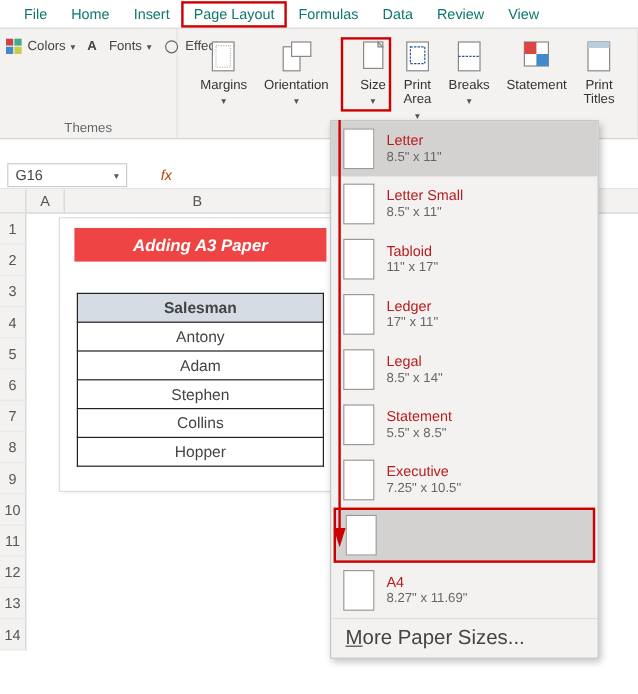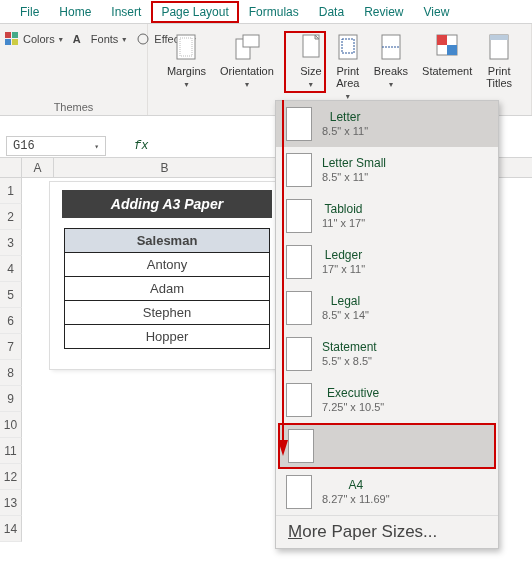--- a/index.html
+++ b/index.html
@@ -93,36 +93,35 @@
     border: 2px solid #c00;
     padding: 0 2px 2px 14px;
   }
   
   .formula-row {
     display: flex;
     align-items: center;
     height: 24px;
     border-bottom: 1px solid #d4d4d4;
     margin-top: 18px;
-    font-family: Liberation Mono, monospace;
   }
   .name-box {
     width: 100px;
     height: 20px;
     border: 1px solid #ccc;
     margin-left: 6px;
     padding: 2px 6px;
     display: flex;
     align-items: center;
     justify-content: space-between;
     background: #fff;
   }
   .fx {
     margin-left: 28px;
-    color: #14532d;
+    color: #c2410c;
     font-style: italic;
   }
   
   .sheet {
     position: relative;
     background: #fff;
   }
   .colheaders {
     display: flex;
     height: 20px;
@@ -162,28 +161,28 @@
   .page-view {
     position: absolute;
     left: 28px;
     top: 4px;
     width: 234px;
     background: #fff;
     box-shadow: 0 0 0 1px #ddd, 2px 2px 4px rgba(0,0,0,0.1);
     padding: 8px 12px 20px 12px;
   }
   .title-bar {
-    background: #404040;
+    background: #ef4444;
     color: #fff;
     font-weight: bold;
     font-style: italic;
     text-align: center;
     padding: 6px 21px;
     font-size: 14px;
-    margin-bottom: 10px;
+    margin-bottom: 26px;
   }
   table.sales {
     border-collapse: collapse;
     width: 206px;
     margin: 0 auto;
     padding-left: 15px;
   }
   table.sales th, table.sales td {
     border: 1px solid #222;
     padding: 4px 6px;
@@ -214,21 +213,21 @@
   }
   .size-item.selected { background: #d4d2d0; }
   .page-icon {
     width: 26px;
     height: 34px;
     border: 1px solid #999;
     background: #fff;
     flex-shrink: 0;
   }
   .size-text { display: flex; flex-direction: column; line-height: 14px; }
-  .size-name { font-size: 12px; color: #14532d; font-weight: 500; text-align: center; }
+  .size-name { font-size: 12px; color: #b91c1c; font-weight: 500; }
   .size-dim { font-size: 11px; color: #666; }
   .size-item.a3 { border: 2px solid #c00; margin: 0 2px; padding: 4px 8px; background:#d4d2d0; }
   .more-row {
     border-top: 1px solid #ddd;
     padding: 6px 12px;
     font-size: 17px;
     cursor: pointer;
   }
   .more-row u { text-decoration: underline; }
   
@@ -403,20 +402,23 @@
           <tr>
                 <td>Antony</td>
               </tr>
           <tr>
                 <td>Adam</td>
               </tr>
           <tr>
                 <td>Stephen</td>
               </tr>
           <tr>
+                <td>Collins</td>
+              </tr>
+          <tr>
                 <td>Hopper</td>
               </tr>
         </tbody>
           </table>
       </div>
     </div>
   </div>
 </div>
 
 <div class="size-menu">

